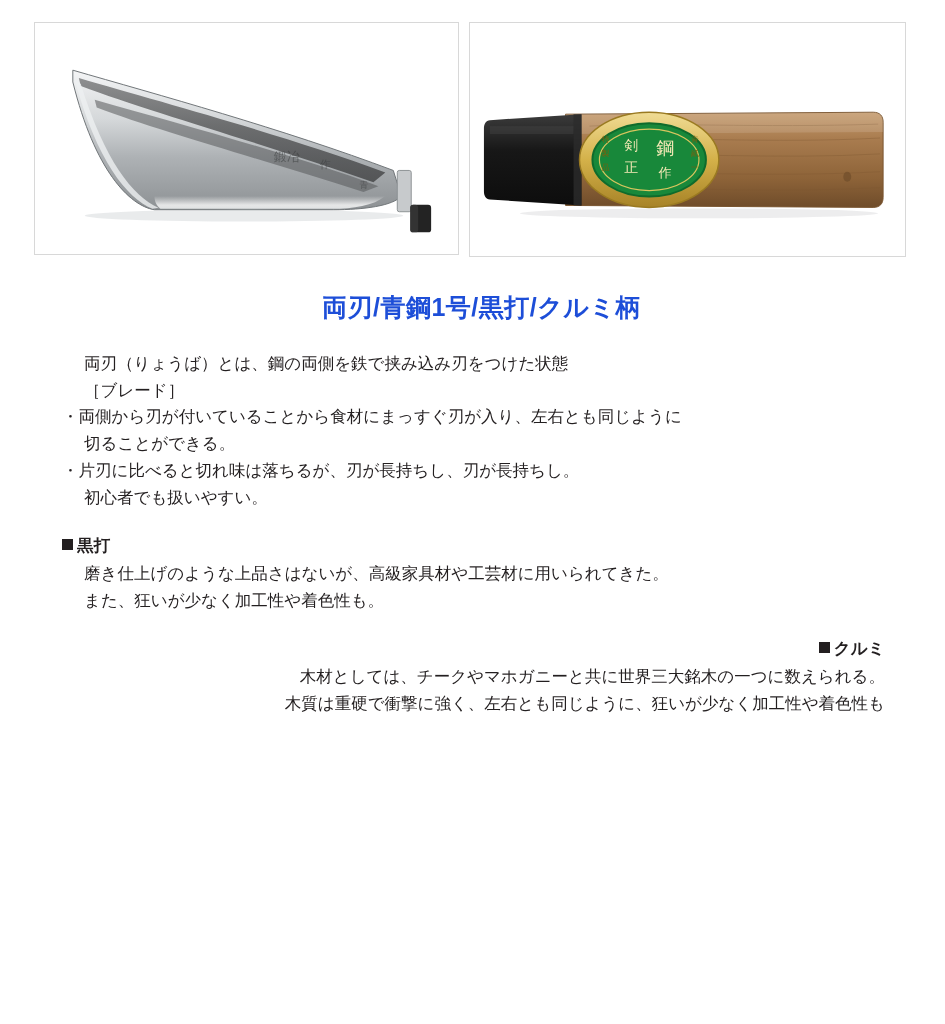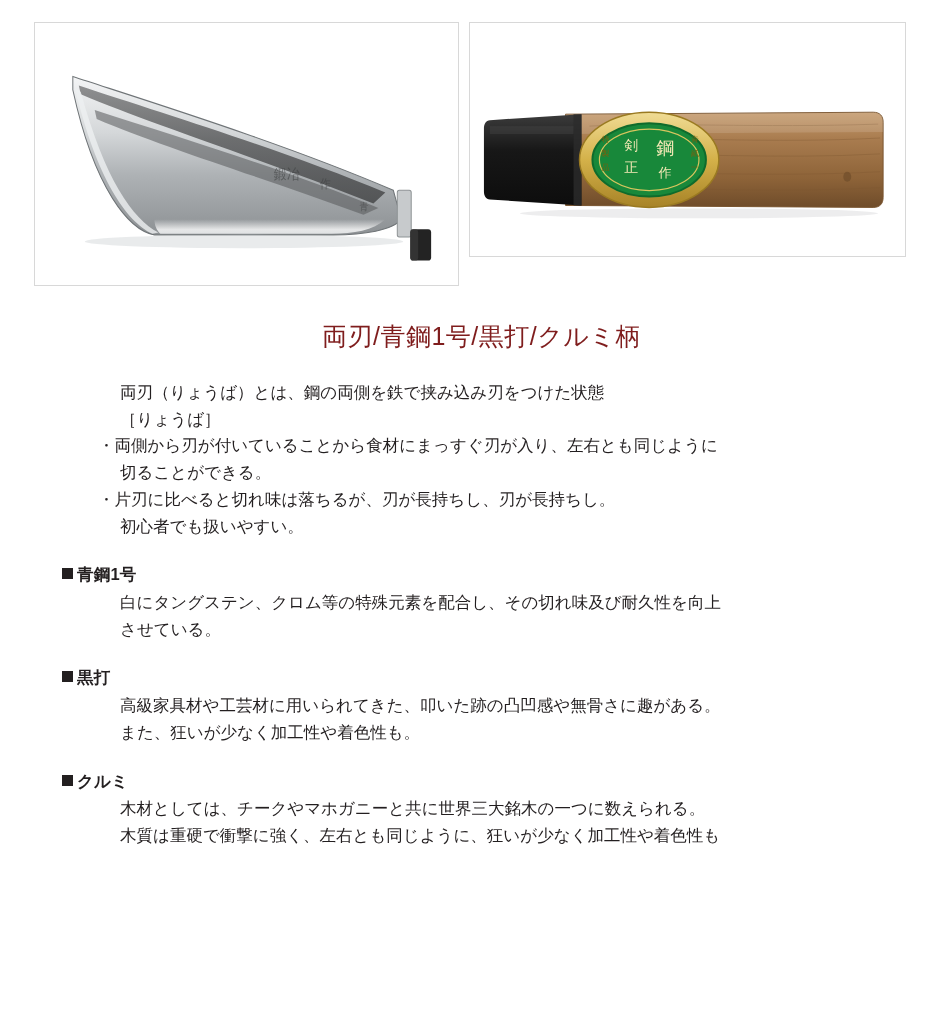--- a/index.html
+++ b/index.html
@@ -25,75 +25,74 @@
   }
   .photo-frame {
     border: 1px solid #d8d8d8;
     background: #fdfdfd;
     box-sizing: border-box;
     position: relative;
     overflow: hidden;
   }
   .photo-blade {
     width: 425px;
-    height: 264px;
+    height: 233px;
   }
   .photo-handle {
     width: 437px;
     height: 235px;
   }
 
   
   .blade-svg, .handle-svg {
     display: block;
     width: 100%;
     height: 100%;
   }
 
   
   .title {
     text-align: center;
     font-size: 25px;
-    font-weight: normal;
+    font-weight: bold;
     letter-spacing: 0.5px;
     margin-top: 34px;
-    color: #7f1d1d;
+    color: #1d4ed8;
     margin-left: 18px;
   }
 
   
   .content {
     padding: 26px 60px 0 62px;
     box-sizing: border-box;
     font-size: 16.5px;
     line-height: 1.62;
   }
   .section {
     margin-bottom: 22px;
   }
-  .section:last-child { margin-bottom: 0; }
+  .section:last-child { margin-bottom: 0; text-align: right; }
 
   .section-head {
     font-weight: bold;
     font-size: 16.5px;
     margin-bottom: 1px;
     letter-spacing: 0.2px;
   }
   .sq {
     display: inline-block;
     width: 11px;
     height: 11px;
     background: #231f20;
     margin-right: 4px;
     vertical-align: 1px;
   }
   .line {
     padding-left: 22px;
     white-space: pre;
-    margin-left: 36px;
   }
   .line.bullet {
     padding-left: 0;
   }
   .line.indent2 {
     padding-left: 22px;
   }
 </style>
 </head>
 <body>
@@ -211,36 +210,31 @@
     </svg>
   </div>
 </div>
 
 <div class="title">両刃/青鋼1号/黒打/クルミ柄</div>
 
 <div class="content">
 
   <div class="section">
     <div class="line indent2">両刃（りょうば）とは、鋼の両側を鉄で挟み込み刃をつけた状態</div>
-    <div class="line indent2">［りょうば］</div>
+    <div class="line indent2">［ブレード］</div>
     <div class="line bullet">・両側から刃が付いていることから食材にまっすぐ刃が入り、左右とも同じように</div>
     <div class="line indent2">切ることができる。</div>
     <div class="line bullet">・片刃に比べると切れ味は落ちるが、刃が長持ちし、刃が長持ちし。</div>
     <div class="line indent2">初心者でも扱いやすい。</div>
   </div>
 
-  <div class="section">
-    <div class="section-head"><span class="sq"></span><span>青鋼1号</span></div>
-    <div class="line indent2">白にタングステン、クロム等の特殊元素を配合し、その切れ味及び耐久性を向上</div>
-    <div class="line indent2">させている。</div>
-  </div>
 
   <div class="section">
     <div class="section-head"><span class="sq"></span><span>黒打</span></div>
-    <div class="line indent2">高級家具材や工芸材に用いられてきた、叩いた跡の凸凹感や無骨さに趣がある。</div>
+    <div class="line indent2">磨き仕上げのような上品さはないが、高級家具材や工芸材に用いられてきた。</div>
     <div class="line indent2">また、狂いが少なく加工性や着色性も。</div>
   </div>
 
   <div class="section">
     <div class="section-head"><span class="sq"></span><span>クルミ</span></div>
     <div class="line indent2">木材としては、チークやマホガニーと共に世界三大銘木の一つに数えられる。</div>
     <div class="line indent2">木質は重硬で衝撃に強く、左右とも同じように、狂いが少なく加工性や着色性も</div>
   </div>
 
 </div>

